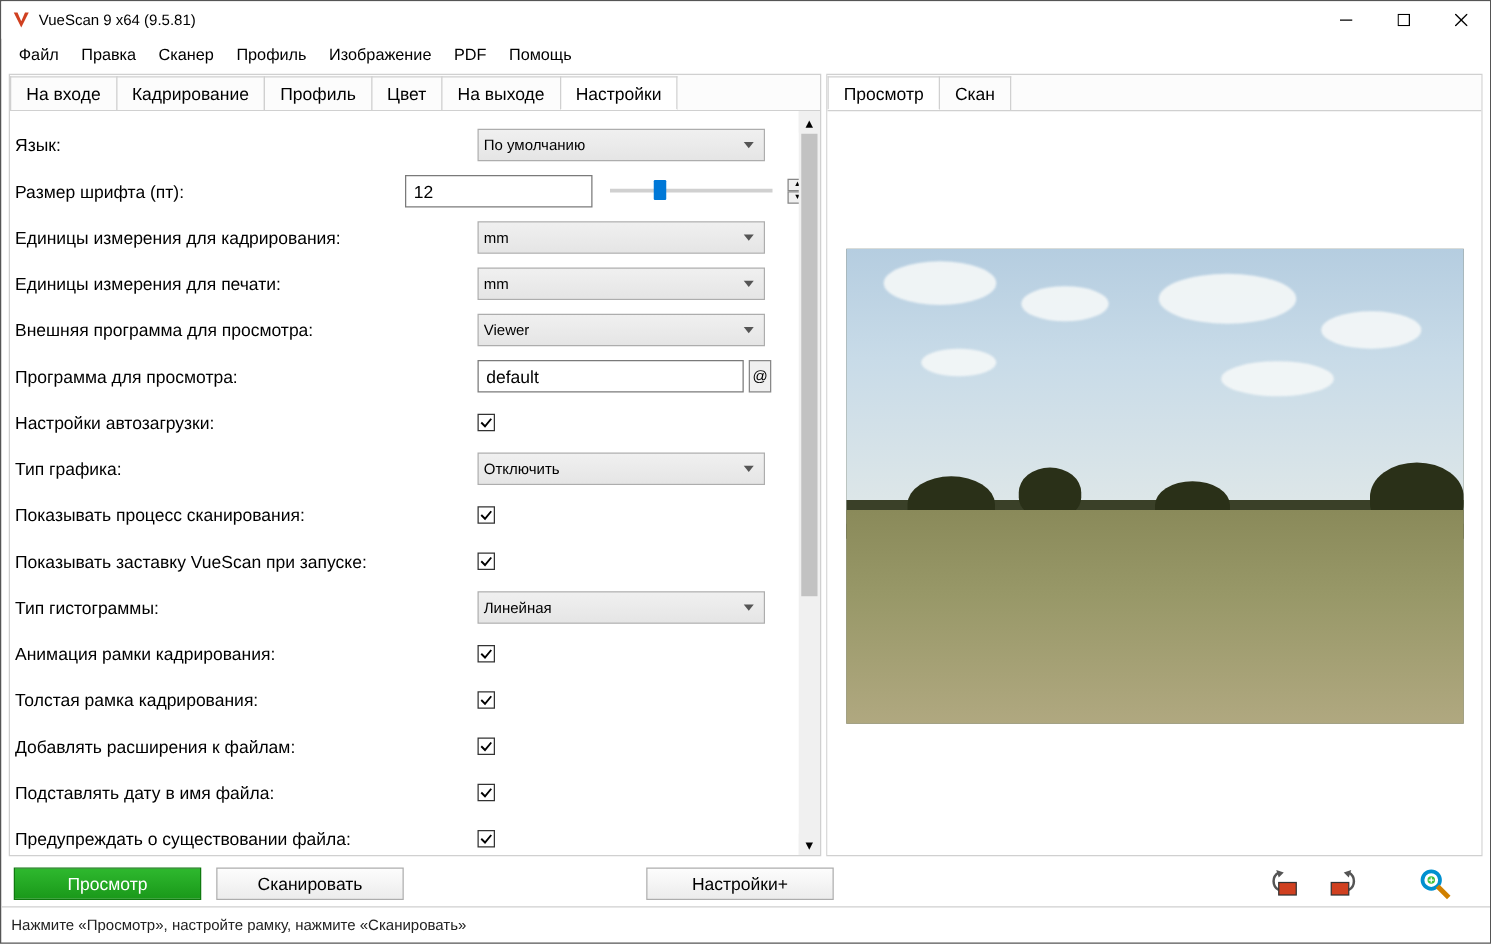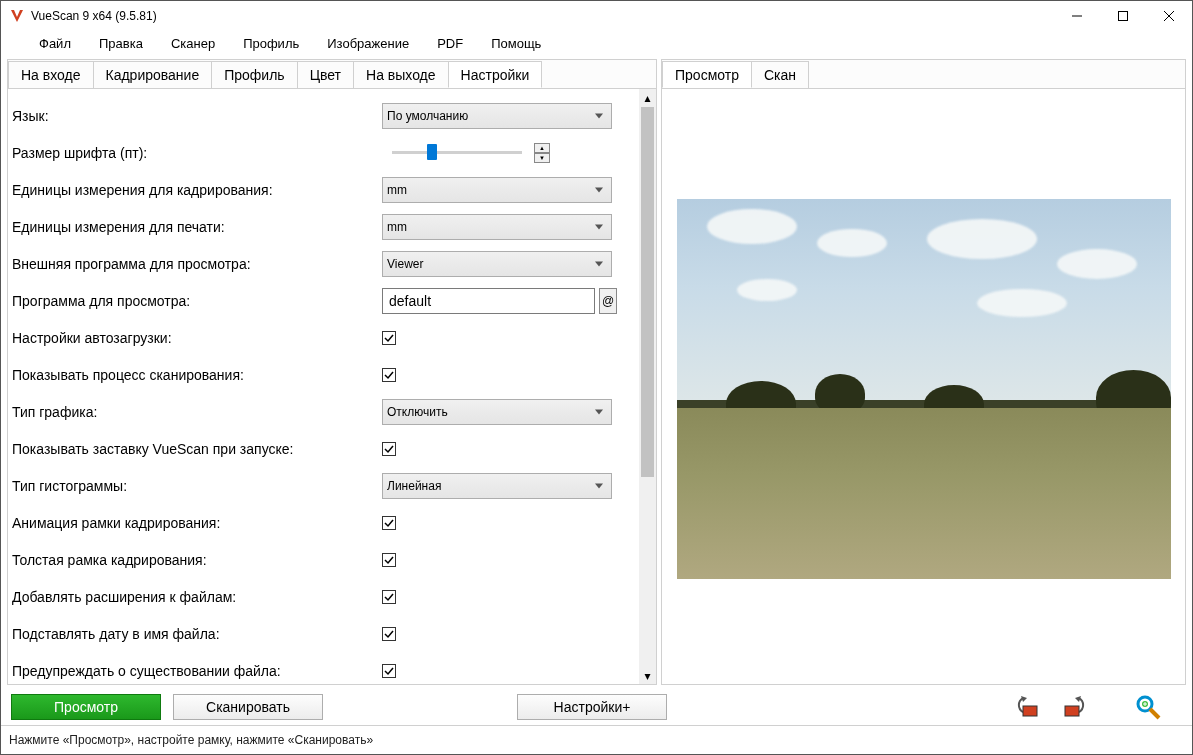--- a/index.html
+++ b/index.html
@@ -2,21 +2,21 @@
 <html><head>
 <meta charset="utf-8">
 <style>
 * { box-sizing: border-box; margin: 0; padding: 0; font-family: "Segoe UI", Tahoma, sans-serif; font-size: 12px; }
 body { background: #fff; width: 1193px; height: 755px; overflow: hidden; display: flex; flex-direction: column; border: 1px solid #555; }
 .titlebar { height: 30px; display: flex; align-items: center; padding: 0 0 0 8px; background: #fff; }
 .titlebar .app-icon { width: 16px; height: 16px; margin-right: 6px; }
 .titlebar .title { font-size: 12px; color: #000; }
 .titlebar .win-controls { margin-left: auto; display: flex; }
 .titlebar .win-btn { width: 46px; height: 30px; display: flex; align-items: center; justify-content: center; color: #000; }
-.menubar { height: 24px; display: flex; align-items: center; padding: 0 6px; gap: 12px; margin-left: 24px; }
+.menubar { height: 24px; display: flex; align-items: center; padding: 0 6px; gap: 2px; }
 .menubar .menu-item { padding: 3px 8px; font-size: 13px; color: #000; }
 .main-area { flex: 1; display: flex; gap: 4px; padding: 4px 6px; overflow: hidden; }
 .left-panel { width: 650px; display: flex; flex-direction: column; border: 1px solid #d0d0d0; background: #fff; position: relative; }
 .right-panel { flex: 1; display: flex; flex-direction: column; border: 1px solid #d0d0d0; background: #fff; position: relative; }
 .tab-row { display: flex; height: 28px; background: #fcfcfc; position: relative; }
 .tab { padding: 5px 12px 0 12px; border: 1px solid #d0d0d0; border-bottom: none; margin-right: -1px; background: #fcfcfc; font-size: 14px; height: 27px; position: relative; top: 1px; }
 .tab.active { background: #fff; border-bottom: 1px solid #fff; z-index: 2; }
 .tab-content { flex: 1; background: #fff; border-top: 1px solid #d0d0d0; overflow-y: auto; position: relative; }
 .settings-form { padding: 8px 10px 8px 4px; }
 .form-row { display: flex; align-items: center; height: 37px; }
@@ -109,20 +109,21 @@
           <div class="form-control">
               <div class="form-select">
                 <span>По умолчанию</span>
               </div>
             </div>
           </div>
 
         <div class="form-row">
             <span class="form-label">Размер шрифта (пт):</span>
           <div class="form-control">
+            <input class="form-input" value="12" style="">
             <div class="slider-track">
                 <div class="slider-thumb"></div>
               </div>
             <div class="spinner">
               <div class="spinner-btn">▲</div>
               <div class="spinner-btn">▼</div>
             </div>
           </div>
           </div>
 
@@ -166,36 +167,36 @@
           <div class="form-control">
               <span class="form-check">
                 <svg viewBox="0 0 10 10">
                   <path d="M1 5 L4 8 L9 2" stroke="#000" fill="none" stroke-width="1.5"></path>
                 </svg>
               </span>
             </div>
           </div>
 
         <div class="form-row">
+            <span class="form-label">Тип графика:</span>
+          <div class="form-control">
+              <div class="form-select">
+                <span>Отключить</span>
+              </div>
+            </div>
+          </div>
+
+        <div class="form-row">
             <span class="form-label">Показывать процесс сканирования:</span>
           <div class="form-control">
               <span class="form-check">
                 <svg viewBox="0 0 10 10">
                   <path d="M1 5 L4 8 L9 2" stroke="#000" fill="none" stroke-width="1.5"></path>
                 </svg>
               </span>
-            </div>
-          </div>
-
-        <div class="form-row">
-            <span class="form-label">Тип графика:</span>
-          <div class="form-control">
-              <div class="form-select">
-                <span>Отключить</span>
-              </div>
             </div>
           </div>
 
         <div class="form-row">
             <span class="form-label">Показывать заставку VueScan при запуске:</span>
           <div class="form-control">
               <span class="form-check">
                 <svg viewBox="0 0 10 10">
                   <path d="M1 5 L4 8 L9 2" stroke="#000" fill="none" stroke-width="1.5"></path>
                 </svg>

